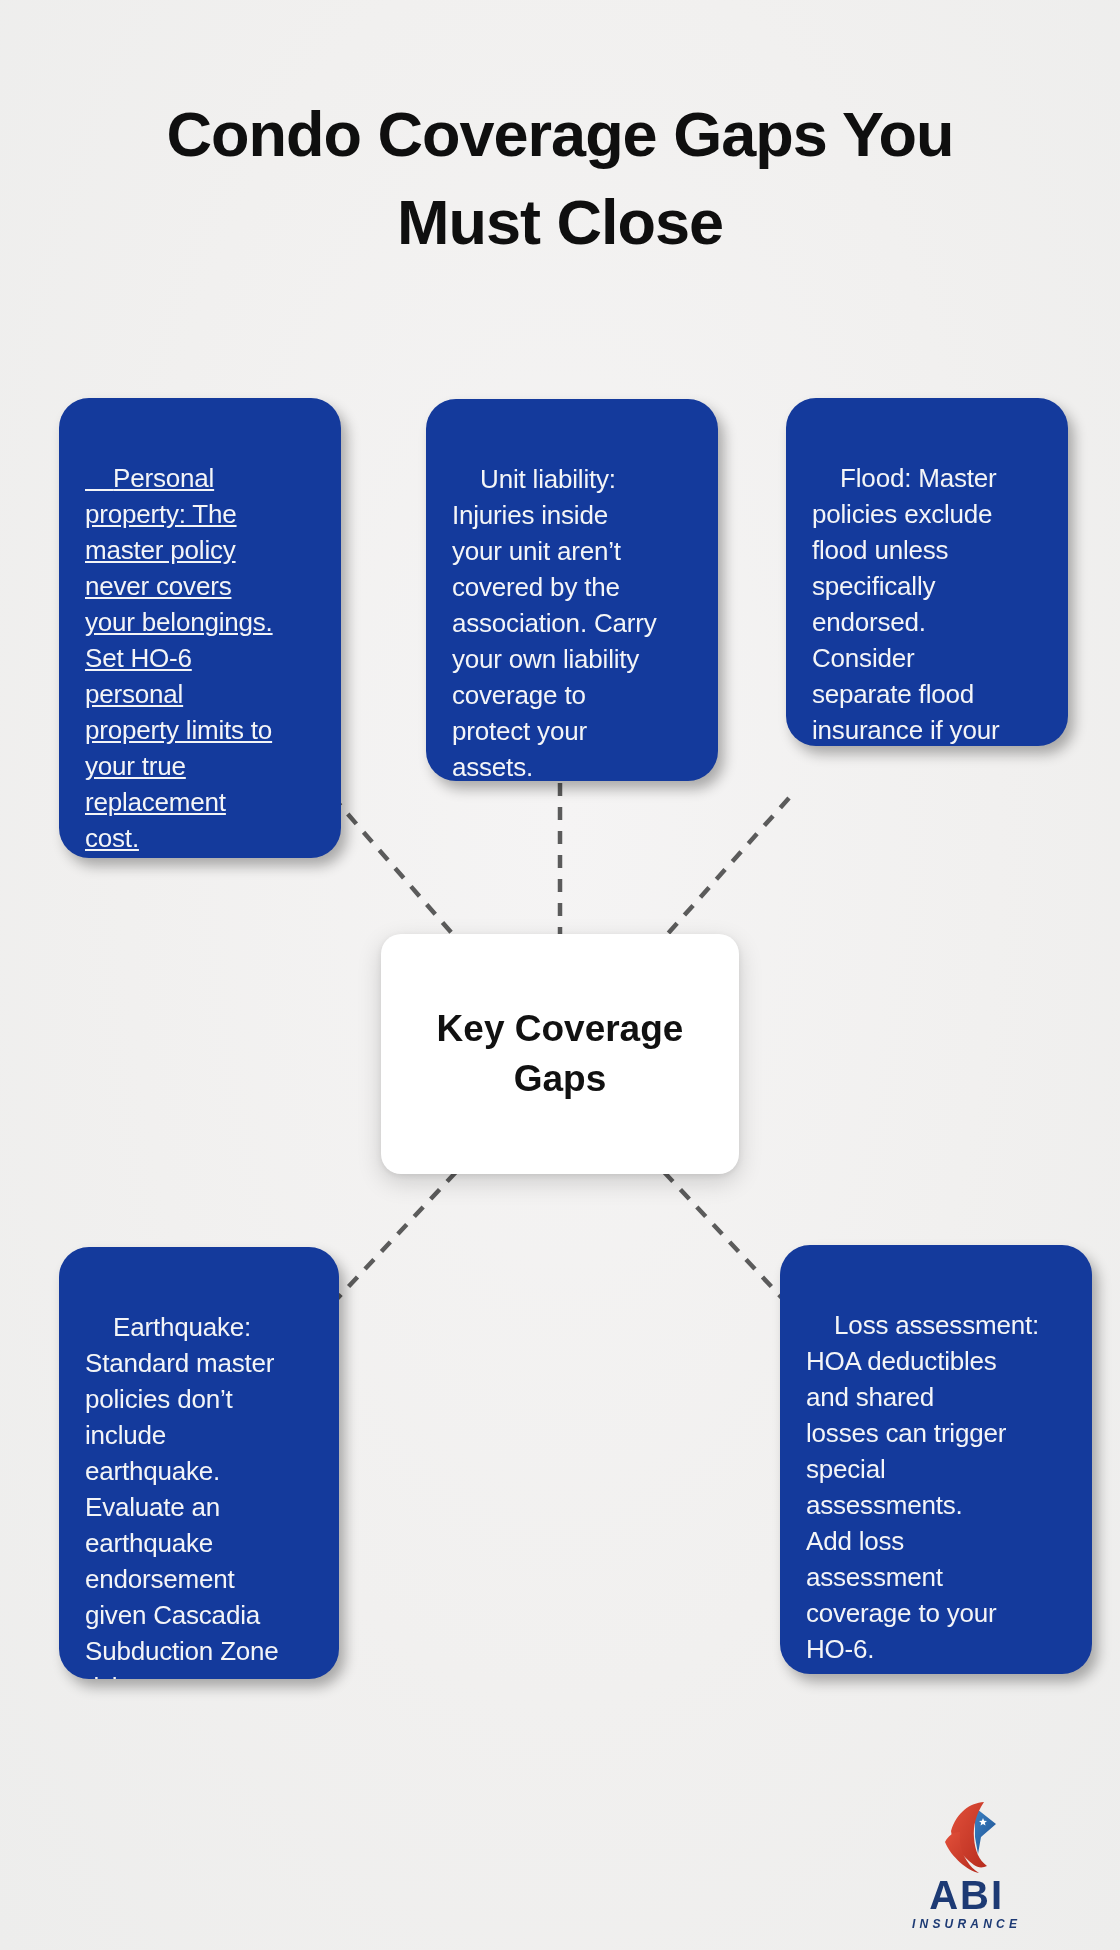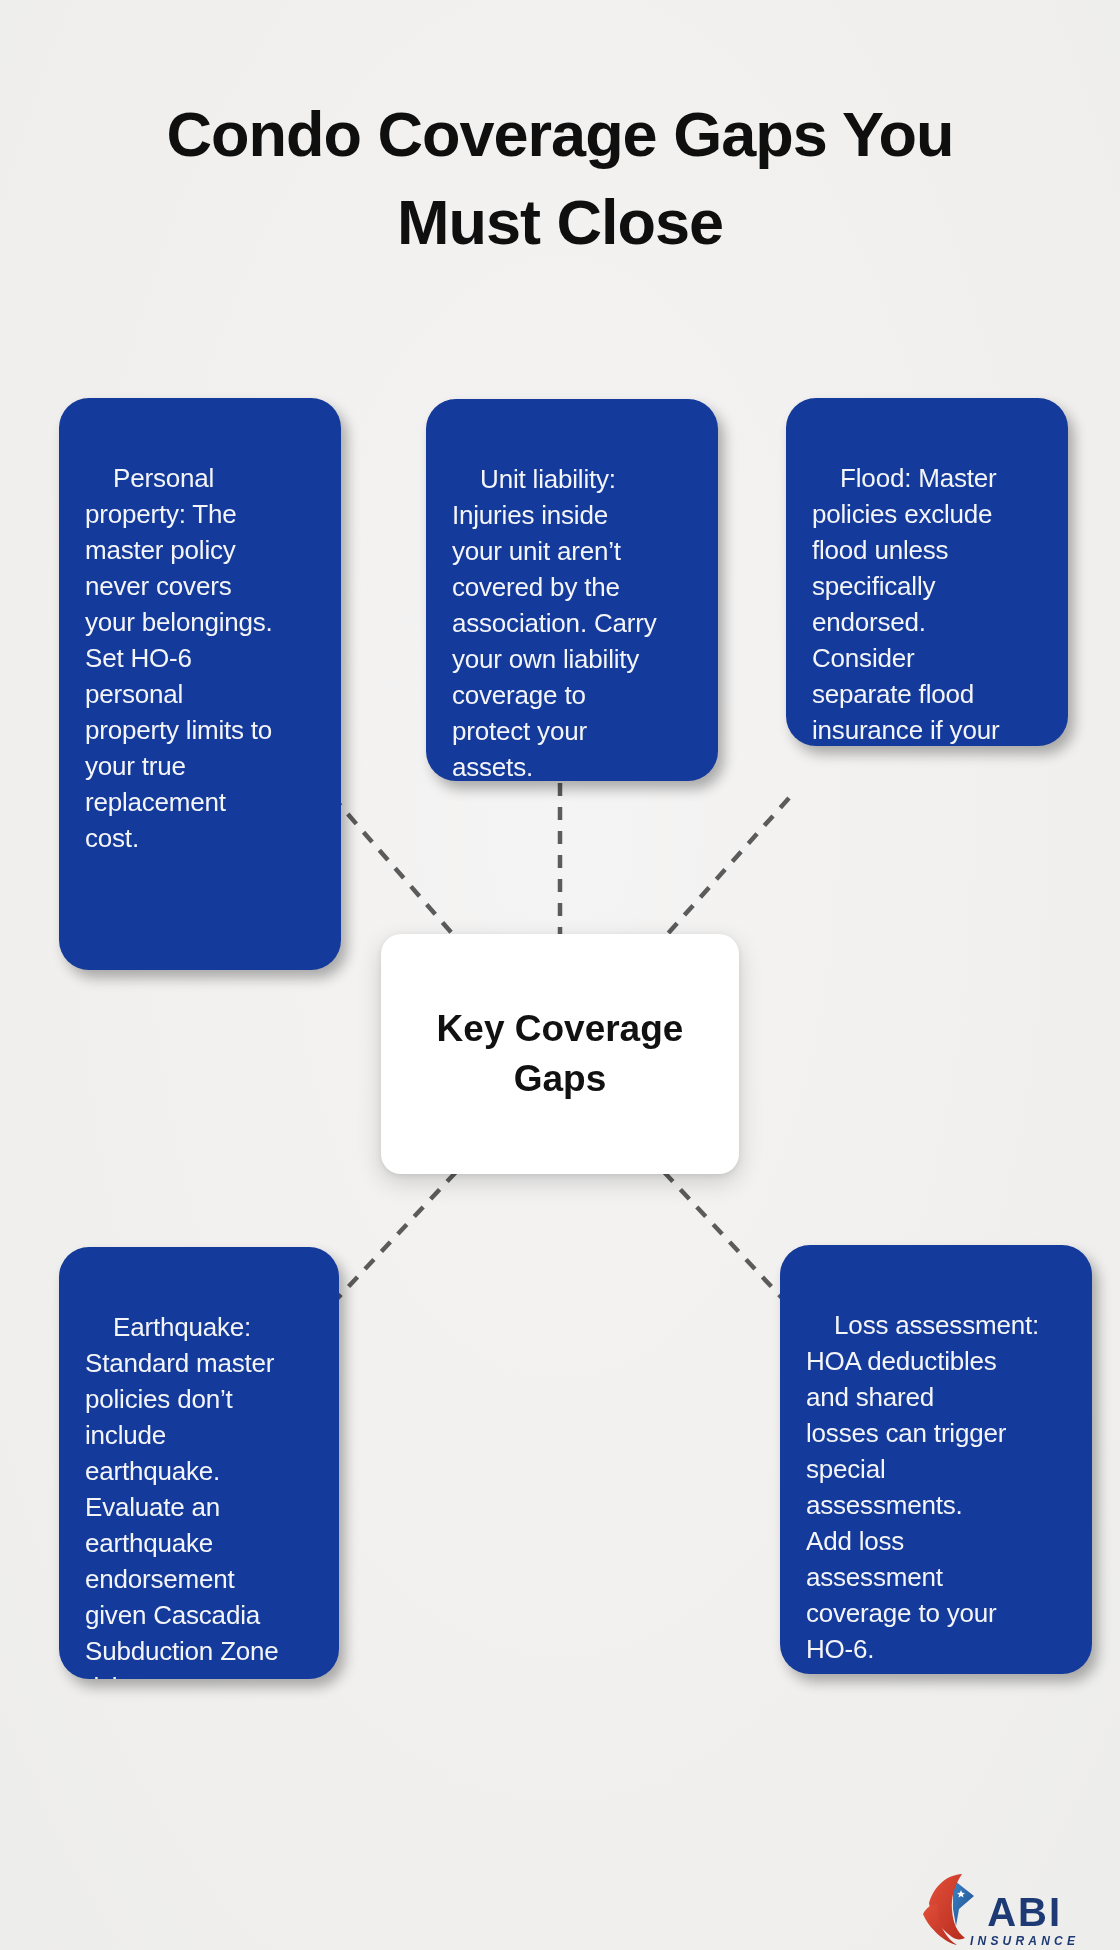--- a/index.html
+++ b/index.html
@@ -25,39 +25,39 @@
     border-radius:30px;
     box-shadow:6px 8px 13px rgba(0,0,0,0.30);
     color:#f4f5f7;
     font-size:26px;line-height:36px;
     padding:26px 24px 24px 26px;
     box-sizing:border-box;
     white-space:pre;
     letter-spacing:-0.2px;
     overflow:hidden;
   }
-  .node-pp{left:59px;top:398px;width:282px;height:572px;}
+  .node-pp{left:59px;top:398px;width:282px;height:460px;text-decoration:underline;}
   .node-ul{left:426px;top:399px;width:292px;height:382px;}
   .node-fl{left:786px;top:398px;width:282px;height:348px;}
   .node-eq{left:59px;top:1247px;width:280px;height:432px;}
   .node-la{left:780px;top:1245px;width:312px;height:429px;}
   .center-node{
     position:absolute;z-index:3;
     left:381px;top:934px;width:358px;height:240px;
     background:#ffffff;border-radius:20px;
     box-shadow:0 8px 24px rgba(0,0,0,0.16), 0 2px 6px rgba(0,0,0,0.08);
     display:flex;align-items:center;justify-content:center;
   }
   .center-label{
     font-size:37px;line-height:50px;font-weight:700;color:#111;
     text-align:center;white-space:pre;
   }
   .logo{
-    position:absolute;left:920px;top:1872px;z-index:2;
-    display:flex;align-items:flex-end;
+    position:absolute;left:920px;top:1800px;z-index:2;
+    display:flex;align-items:center;flex-direction:column;
   }
   .logo-icon{display:block;}
   .logo-text{margin-left:-8px;display:flex;flex-direction:column;align-items:center;}
   .logo-brand{
     font-size:40px;font-weight:700;color:#1d3a74;
     letter-spacing:2px;line-height:38px;
   }
   .logo-tagline{
     font-size:12px;font-weight:700;color:#1d3a74;
     letter-spacing:4.2px;margin-top:3px;white-space:nowrap;font-style:italic;

